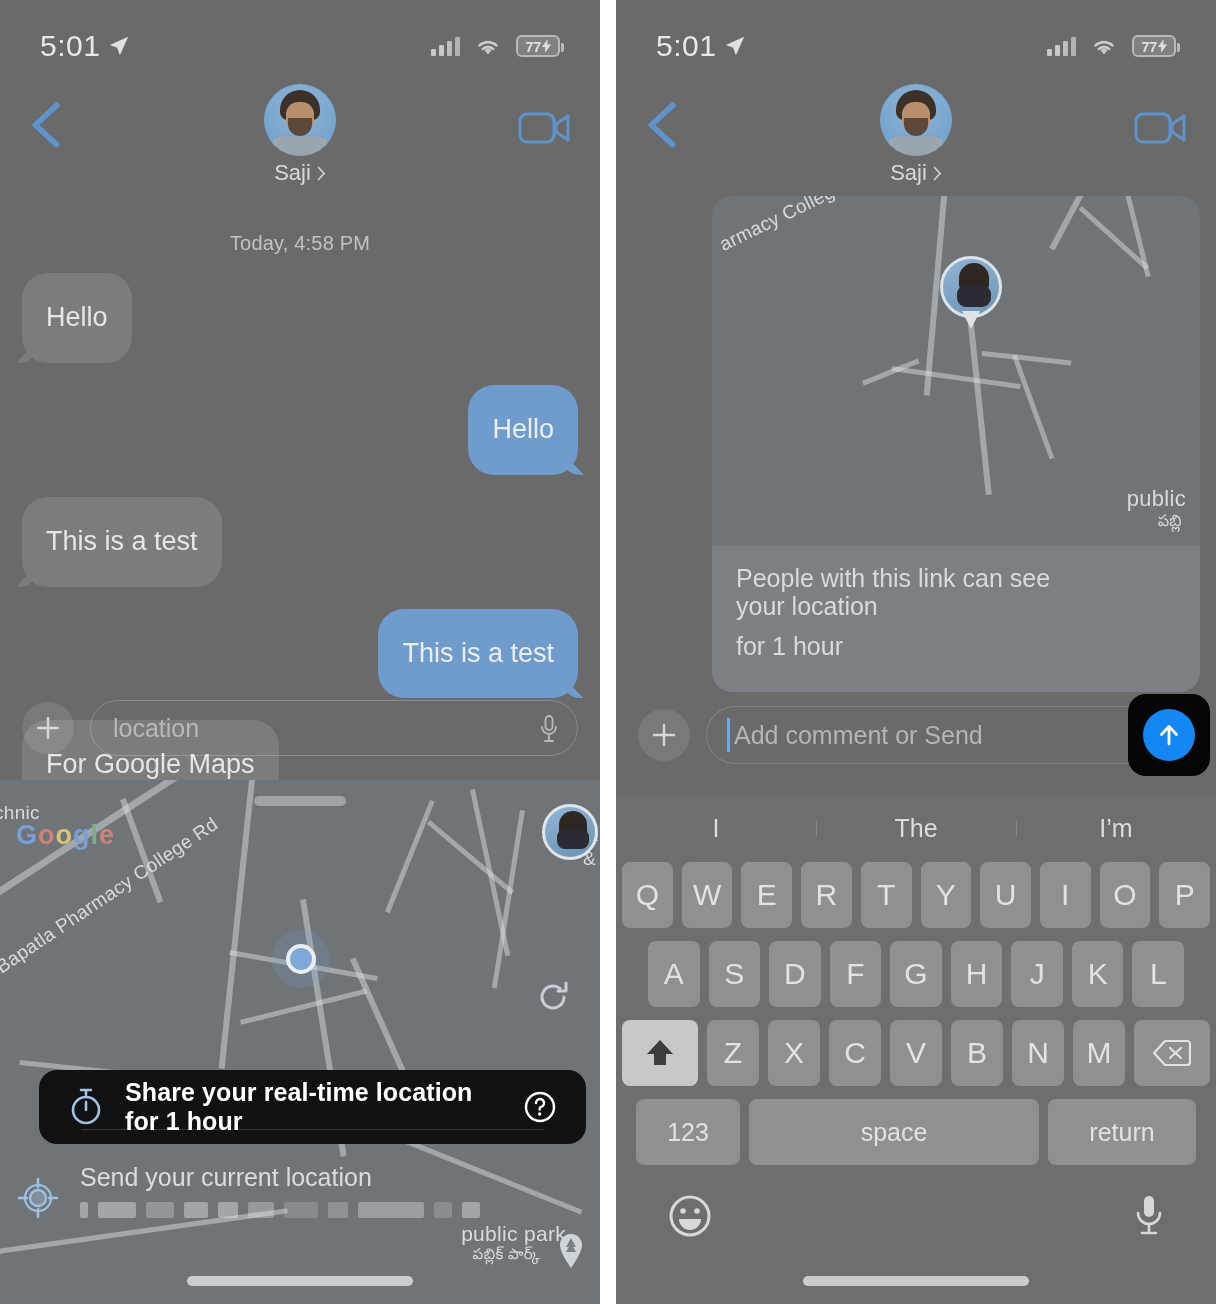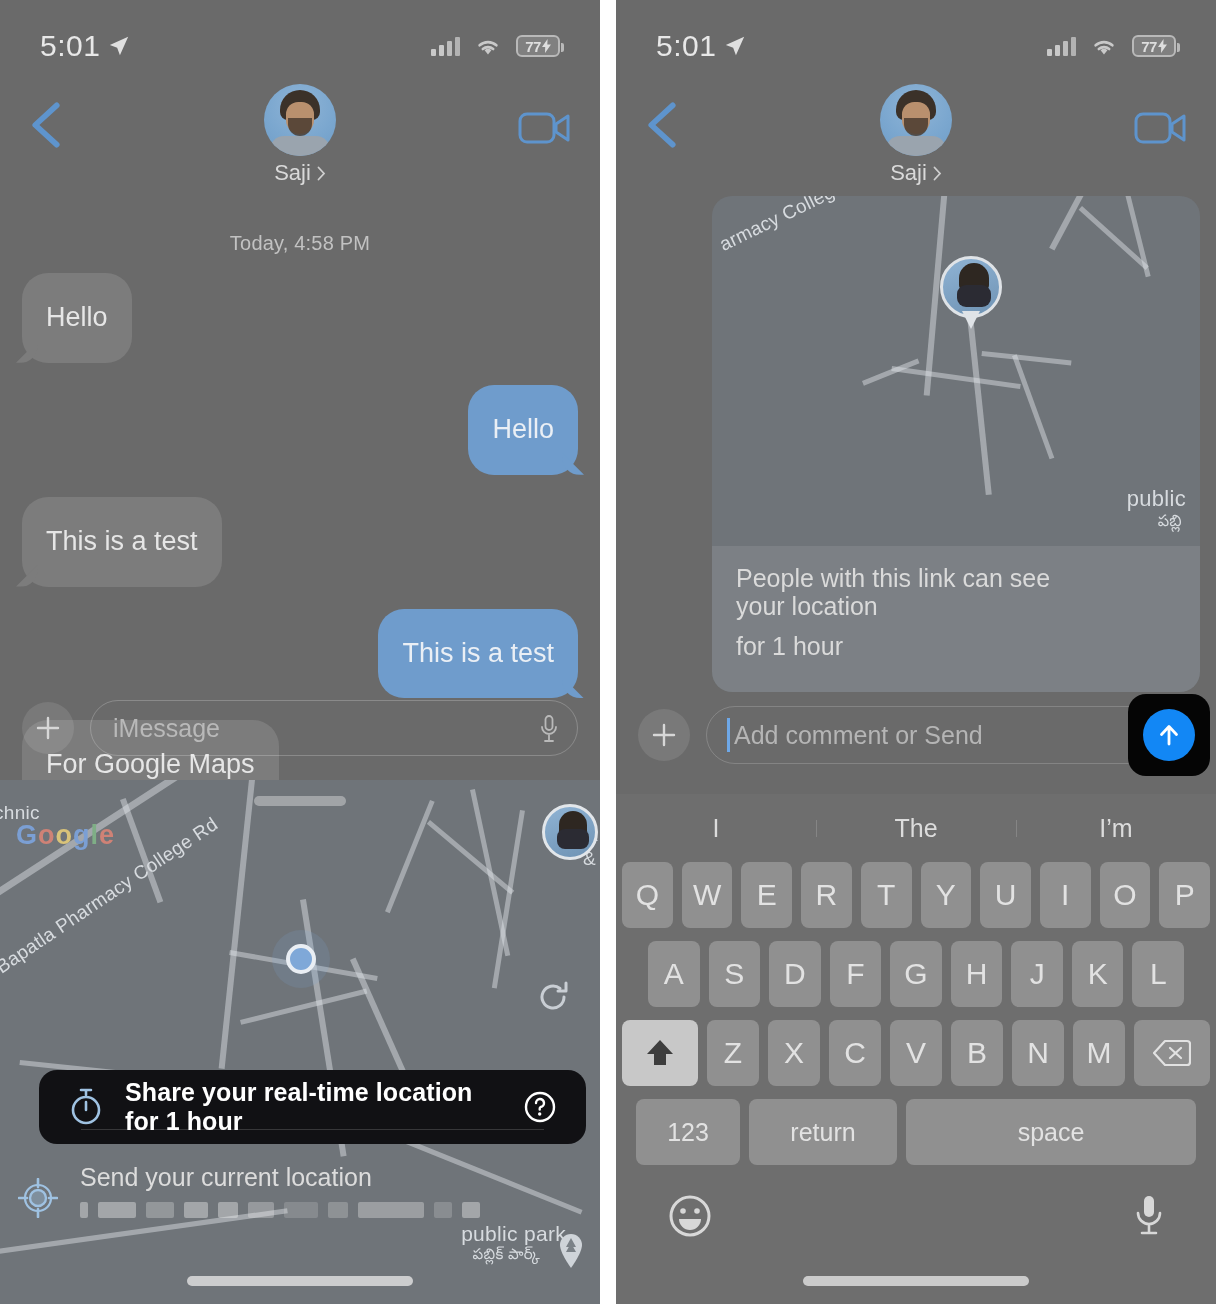--- a/index.html
+++ b/index.html
@@ -382,21 +382,21 @@
       </div>
     </div>
 
     <div class="composer" style="top:700px;">
       <div class="plus-btn">
         <svg viewBox="0 0 26 26">
             <path d="M13 3v20M3 13h20" stroke="#d7d7d7" stroke-width="2.4" stroke-linecap="round"></path>
           </svg>
       </div>
       <div class="msg-field">
-        <span>iMessage</span>
+        <span>location</span>
         <svg class="mic-ico" viewBox="0 0 20 30">
           <rect x="6.5" y="2" width="7" height="14" rx="3.5" stroke="#b9b9b9" stroke-width="1.8" fill="none"></rect>
           <path d="M3 13a7 7 0 0 0 14 0M10 20v6M6 27h8" stroke="#b9b9b9" stroke-width="1.8" fill="none" stroke-linecap="round"></path>
         </svg>
       </div>
     </div>
 
     <div class="mapsheet">
       <div class="map-handle"></div>
 
@@ -646,22 +646,22 @@
         <span class="key wide del">
           <svg viewBox="0 0 38 28">
             <path d="M12 2h22a3 3 0 0 1 3 3v18a3 3 0 0 1-3 3H12L1 14z" stroke="#e2e2e2" stroke-width="2.2" fill="none" stroke-linejoin="round"></path>
             <path d="M17 9l11 10M28 9 17 19" stroke="#e2e2e2" stroke-width="2.2" stroke-linecap="round"></path>
           </svg>
         </span>
       </div>
 
       <div class="krow r4">
         <span class="key num">123</span>
+        <span class="key space">space</span>
         <span class="key ret">return</span>
-        <span class="key space">space</span>
       </div>
 
       <div class="kbot">
         <span>
           <svg viewBox="0 0 44 44">
             <circle cx="22" cy="22" r="19" stroke="#d8d8d8" stroke-width="3" fill="none"></circle>
             <circle cx="15" cy="17" r="2.8" fill="#d8d8d8"></circle>
             <circle cx="29" cy="17" r="2.8" fill="#d8d8d8"></circle>
             <path d="M11 25h22a11 11 0 0 1-22 0z" fill="#d8d8d8"></path>
           </svg>

